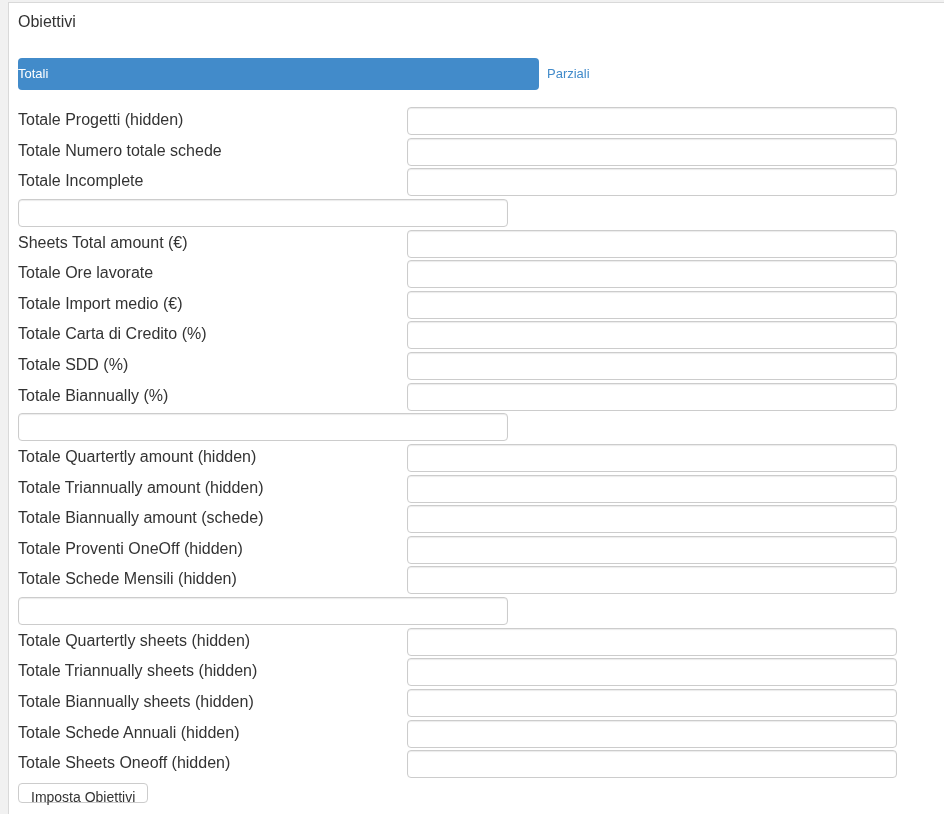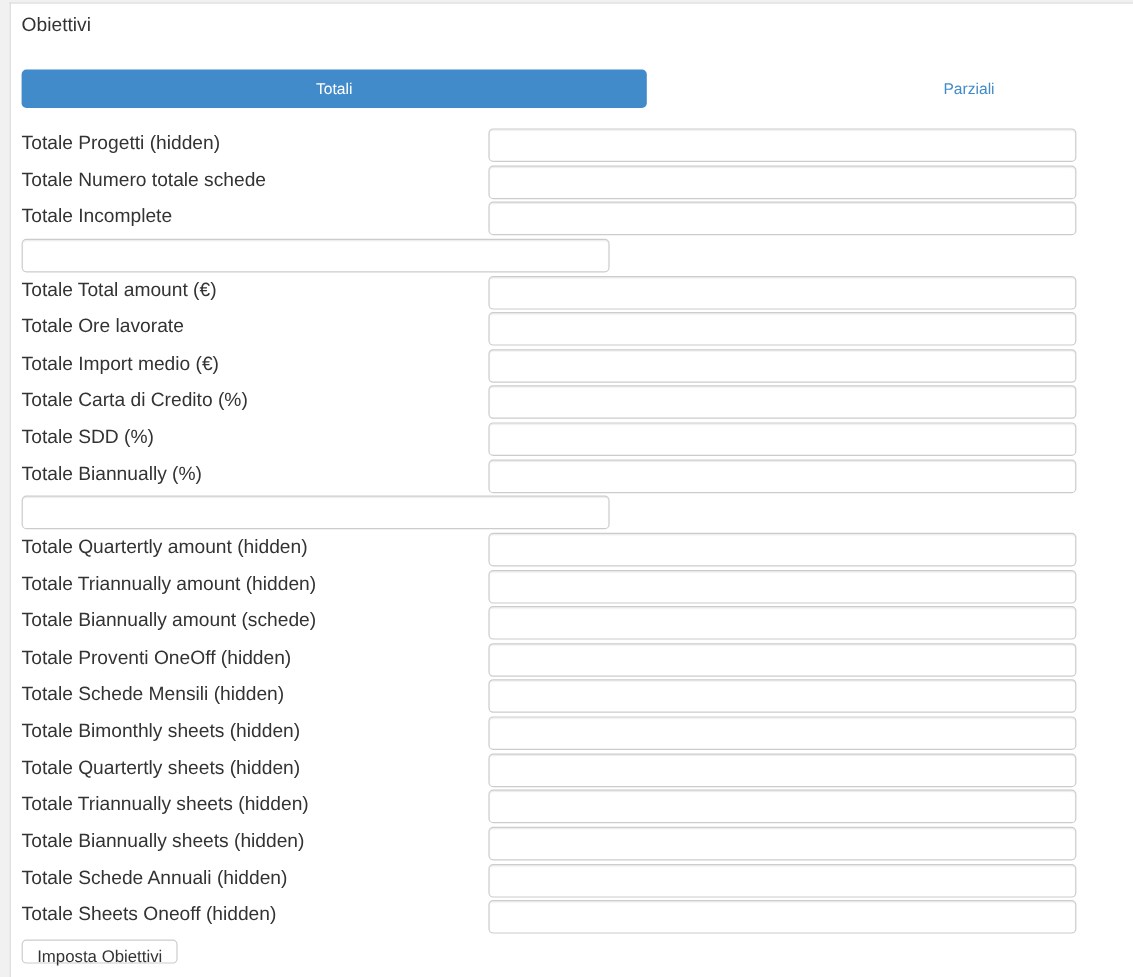--- a/index.html
+++ b/index.html
@@ -32,21 +32,21 @@
   }
   .tabs {
     display: flex;
     width: 1050px;
     margin-top: 27px;
   }
   .tab {
     flex: 1 1 0;
     height: 32px;
     line-height: 32px;
-    text-align: center;
+    text-align: left;
     font-size: 13px;
     border-radius: 4px;
     cursor: pointer;
     user-select: none;
   }
   .tab.active {
     background: #428bca;
     color: #ffffff;
   }
   .tab.inactive {
@@ -123,21 +123,21 @@
   <div class="form-row">
     <label>Totale Incomplete</label>
     <input type="text" style="">
   </div>
 
   <div class="form-row">
     <input type="text" style="">
   </div>
 
   <div class="form-row">
-    <label>Totale Total amount (€)</label>
+    <label>Sheets Total amount (€)</label>
     <input type="text" style="">
   </div>
 
   <div class="form-row">
     <label>Totale Ore lavorate</label>
     <input type="text" style="">
   </div>
 
   <div class="form-row">
     <label>Totale Import medio (€)</label>
@@ -182,21 +182,20 @@
     <label>Totale Proventi OneOff (hidden)</label>
     <input type="text" style="">
   </div>
 
   <div class="form-row">
     <label>Totale Schede Mensili (hidden)</label>
     <input type="text" style="">
   </div>
 
   <div class="form-row">
-    <label>Totale Bimonthly sheets (hidden)</label>
     <input type="text" style="">
   </div>
 
   <div class="form-row">
     <label>Totale Quartertly sheets (hidden)</label>
     <input type="text" style="">
   </div>
 
   <div class="form-row">
     <label>Totale Triannually sheets (hidden)</label>

